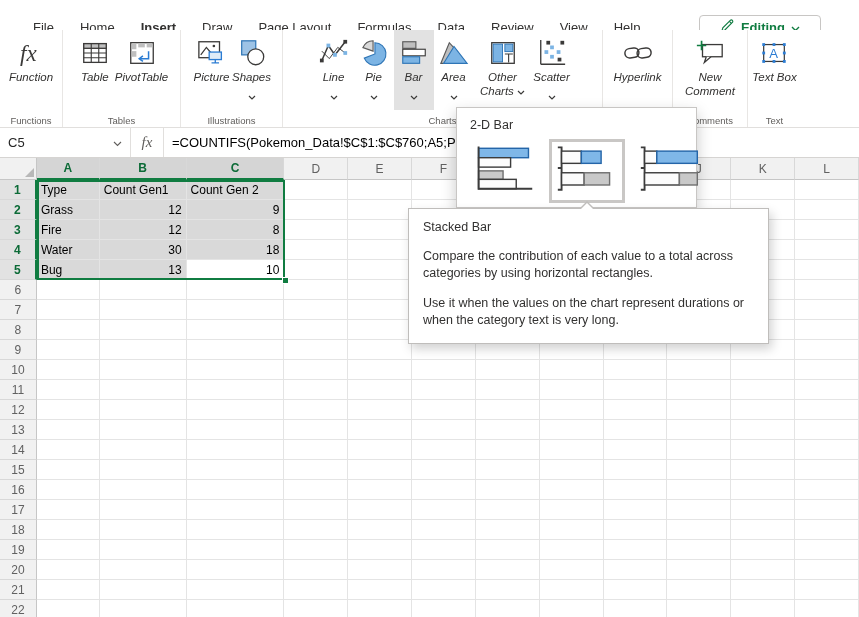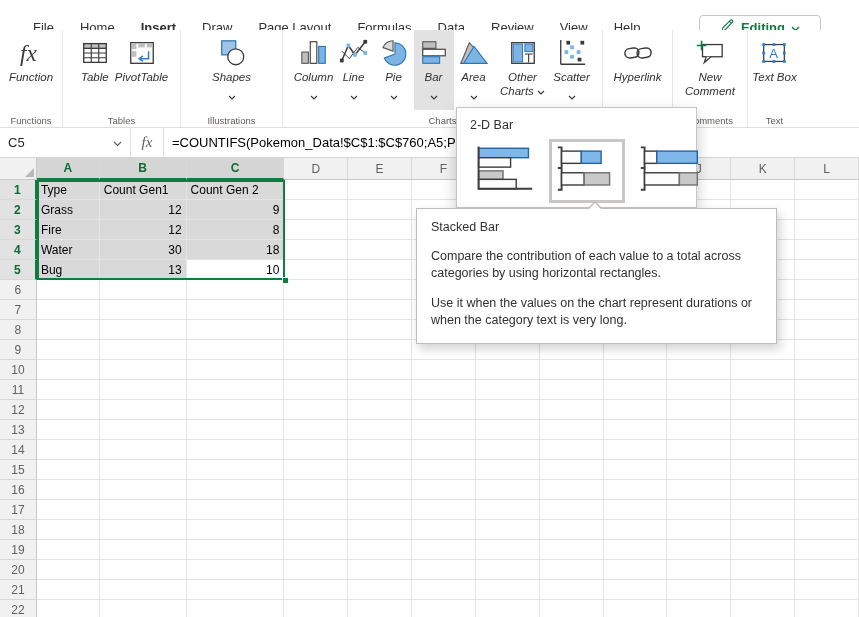--- a/index.html
+++ b/index.html
@@ -87,21 +87,21 @@
     background:#fff; border:1px solid #C8C6C4; box-shadow:0 6px 14px rgba(0,0,0,0.22);
     z-index:10; }
   .dd-title { font-size:12.5px; color:#323130; padding:10px 0 0 13px; }
   .dd-icons { display:flex; align-items:center; gap:7px; padding:7px 0 0 9px; }
   .dd-opt { padding:3px; border:3px solid transparent; }
   .dd-opt.selected { border-color:#C9C7C5; background:#fff; }
 
   
   .tooltip { position:absolute; left:408px; top:208px; width:361px;
     background:#fff; border:1px solid #BFBDBB; box-shadow:3px 5px 10px rgba(0,0,0,0.18);
-    z-index:11; padding:11px 14px 14px 14px;margin-left:8px; }
+    z-index:11; padding:11px 14px 14px 14px; }
   .tooltip::before { content:""; position:absolute; top:-8px; left:170px; width:0; height:0;
     border-left:8px solid transparent; border-right:8px solid transparent;
     border-bottom:8px solid #BFBDBB; }
   .tooltip::after { content:""; position:absolute; top:-6.5px; left:171px; width:0; height:0;
     border-left:7px solid transparent; border-right:7px solid transparent;
     border-bottom:7px solid #fff; }
   .tt-title { font-size:12.5px; color:#323130; margin-bottom:14px; }
   .tt-body { font-size:12.5px; color:#323130; line-height:1.35; margin-bottom:13px; }
   .tt-body:last-child { margin-bottom:0; }
 </style>
@@ -171,48 +171,47 @@
             </svg>
         </div>
         <div class="rlbl">PivotTable</div>
       </div>
       <div class="rgroup-label">Tables</div>
     </div>
 
     <div class="rgroup" style="width:102px">
       <div class="rbtn">
         <div class="ric">
+          <svg width="32" height="30" viewBox="0 0 32 32">
+              <rect x="2" y="4" width="22" height="17" fill="#fff" stroke="#3B3A39" stroke-width="1.4"></rect>
+              <circle cx="18" cy="8.5" r="1.4" fill="#3B3A39"></circle>
+              <path d="M4 18 L10 10 L15 16" fill="none" stroke="#3B3A39" stroke-width="1.3"></path>
+              <rect x="13" y="15" width="13" height="8" fill="#DEEBF7" stroke="#2B7CD3" stroke-width="1.4"></rect>
+              <path d="M19.5 23 V26 M15.5 26.5 H23.5" stroke="#2B7CD3" stroke-width="1.4"></path>
+            </svg>
+        </div>
+        <div class="rlbl">Picture</div>
+      </div>
+      <div class="rbtn">
+        <div class="ric">
           <svg width="30" height="30" viewBox="0 0 32 32">
               <rect x="5" y="3" width="15" height="15" fill="#9DC3E6" stroke="#2E75B6" stroke-width="1.3"></rect>
               <circle cx="20" cy="20" r="8.5" fill="#fff" stroke="#3B3A39" stroke-width="1.4"></circle>
             </svg>
         </div>
         <div class="rlbl">Shapes</div>
         <div class="chev"><svg width="8" height="5" viewBox="0 0 8 5">
               <polyline points="1,1 4,4 7,1" fill="none" stroke="#3B3A39" stroke-width="1.2"></polyline>
             </svg></div>
       </div>
       <div class="rgroup-label">Illustrations</div>
     </div>
 
 
     <div class="rgroup" style="width:320px">
-      <div class="rbtn">
-        <div class="ric">
-          <svg width="30" height="30" viewBox="0 0 32 32">
-              <rect x="3" y="15" width="7" height="12" fill="#BFBFBF" stroke="#595959" stroke-width="1.2"></rect>
-              <rect x="12" y="4" width="7" height="23" fill="#fff" stroke="#3B3A39" stroke-width="1.2"></rect>
-              <rect x="21" y="9" width="7" height="18" fill="#7CB4E4" stroke="#2E75B6" stroke-width="1.2"></rect>
-            </svg>
-        </div>
-        <div class="rlbl">Column</div>
-        <div class="chev"><svg width="8" height="5" viewBox="0 0 8 5">
-              <polyline points="1,1 4,4 7,1" fill="none" stroke="#3B3A39" stroke-width="1.2"></polyline>
-            </svg></div>
-      </div>
       <div class="rbtn">
         <div class="ric">
           <svg width="30" height="30" viewBox="0 0 32 32">
               <polyline points="3,24 10,8 17,18 28,4" fill="none" stroke="#3B3A39" stroke-width="1.6"></polyline>
               <polyline points="3,14 11,22 20,10 28,16" fill="none" stroke="#3B3A39" stroke-width="1"></polyline>
               <rect x="8" y="6" width="4" height="4" fill="#7CB4E4"></rect>
               <rect x="15" y="16" width="4" height="4" fill="#7CB4E4"></rect>
               <rect x="1" y="22" width="4" height="4" fill="#3B3A39"></rect>
               <rect x="26" y="2" width="4" height="4" fill="#3B3A39"></rect>
               <rect x="26" y="14" width="4" height="4" fill="#7CB4E4"></rect>

